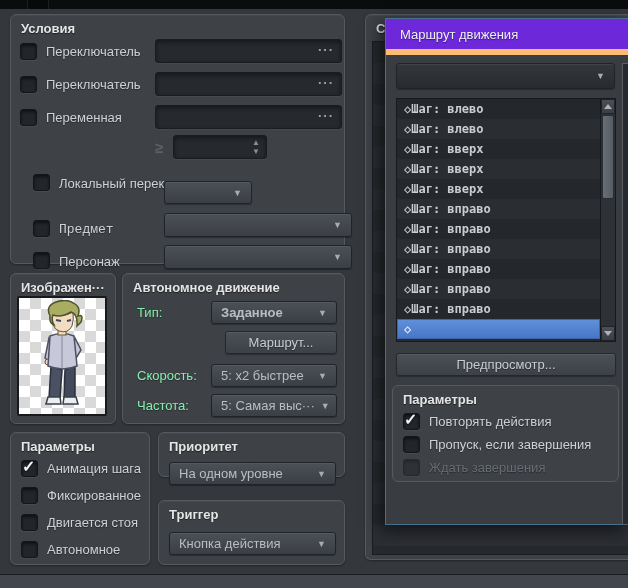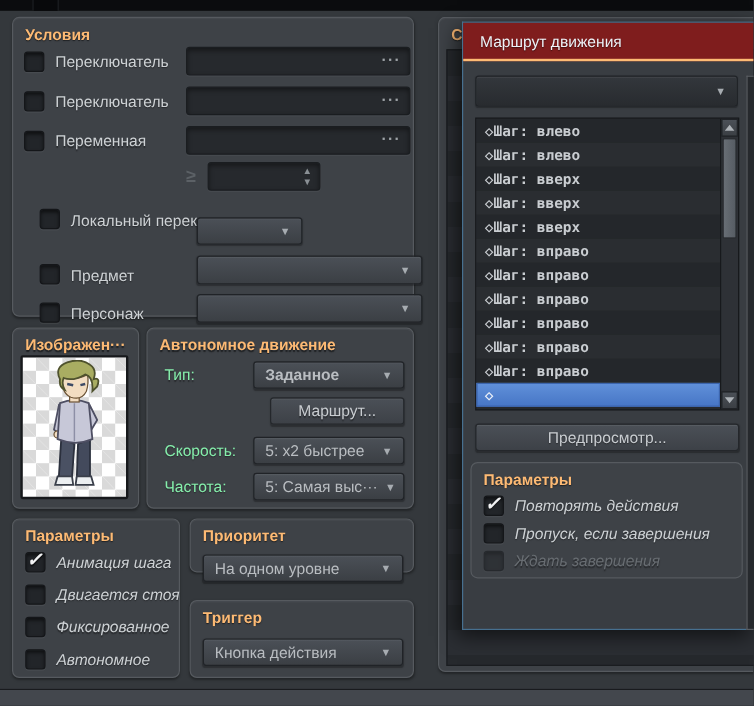--- a/index.html
+++ b/index.html
@@ -9,21 +9,21 @@
     font-family:"Liberation Sans",sans-serif;
     -webkit-font-smoothing:antialiased;
   }
   
   .groupbox{
     position:absolute;background:#3e4247;border:1px solid #565a5f;border-radius:6px;
     box-shadow:inset 0 1px 0 rgba(255,255,255,.04), 0 1px 2px rgba(0,0,0,.35);
     box-sizing:border-box;
   }
   .gb-title{
-    font-weight:bold;color:#fdba74;font-size:13px;
+    font-weight:bold;color:#e5e5e5;font-size:13px;
     text-shadow:0 1px 1px rgba(0,0,0,.55);
     padding:6px 0 0 10px;white-space:nowrap;overflow:hidden;
   }
   .cb{
     width:15px;height:15px;flex:0 0 15px;
     background:#222529;border:1px solid #141619;border-radius:3px;
     box-shadow:inset 0 2px 3px rgba(0,0,0,.55), 0 1px 0 rgba(255,255,255,.05);
     position:relative;
   }
   .checked > .cb::after{
@@ -54,21 +54,21 @@
   .dd .arrow{margin-left:auto;color:#a7acb1;font-size:9px;padding-left:6px;}
   .btn{
     position:absolute;box-sizing:border-box;
     background:linear-gradient(#4b5057,#3d4147);
     border:1px solid #24272b;border-radius:3px;
     color:#c9cdd1;font-size:13px;text-align:center;
     display:flex;align-items:center;justify-content:center;
     box-shadow:0 1px 1px rgba(0,0,0,.3), inset 0 1px 0 rgba(255,255,255,.07);
     text-shadow:0 1px 1px rgba(0,0,0,.4);
   }
-  .cb-row{display:flex;align-items:center;gap:9px;font-style:italic;}
+  .cb-row{display:flex;align-items:center;gap:9px;}
   
   #top-strip{position:absolute;left:0;top:0;width:628px;height:9px;background:#0b0c0e;}
   #top-tab{position:absolute;left:27px;top:0;width:20px;height:9px;background:#08090b;border-left:1px solid #1d2023;border-right:1px solid #1d2023;}
   #bottom-strip{position:absolute;left:0;top:574px;width:628px;height:14px;background:#43474d;border-top:1px solid #191b1e;}
   
   #gb-conditions{left:10px;top:14px;width:335px;height:250px;}
   #cond-rows{position:absolute;left:20px;top:39px;width:322px;}
   .cond-row{display:flex;align-items:center;height:24px;margin-bottom:9px;}
   .cond-row .lbl{margin-left:9px;width:110px;}
   .cond-row .field{width:188px;height:24px;}
@@ -118,22 +118,22 @@
     background-image:repeating-linear-gradient(#26292d 0px,#26292d 21px,#2b2e33 21px,#2b2e33 42px);
   }
   
   #dialog{
     position:absolute;left:385px;top:18px;width:243px;height:507px;
     background:#393d42;border:1px solid #47708f;border-right:none;
     box-shadow:-4px 5px 16px rgba(0,0,0,.6);
     box-sizing:border-box;
   }
   #dialog-titlebar{
-    height:30px;background:#7f1d1d;display:flex;align-items:center;
-    border-bottom:2px solid #fdba74;
+    height:30px;background:#6d28d9;display:flex;align-items:center;
+    border-bottom:6px solid #fdba74;
   }
   #dialog-title{color:#eef2f7;font-size:13px;padding-left:14px;text-shadow:0 1px 1px rgba(0,0,0,.5);}
   #route-combo{position:absolute;left:10px;top:44px;width:219px;height:26px;
     background:linear-gradient(#33373c,#282b2f);color:#b9bdc1;}
   #route-list{
     position:absolute;left:10px;top:79px;width:220px;height:244px;box-sizing:border-box;
     background:#26292d;border:1px solid #17191c;
   }
   .route-row{
     height:20px;display:flex;align-items:center;padding-left:7px;box-sizing:border-box;
@@ -206,21 +206,21 @@
   </span>
 </div>
 <div class="static-row" id="row-local">
   <span class="cb"></span>
   <span class="lbl">Локальный перек··</span>
 </div>
 <div class="dd" id="dd-local" style="left:164px;top:181px;">
   <span></span>
   <span class="arrow">▼</span>
 </div>
-<div class="static-row" id="row-item" style="top:213px;">
+<div class="static-row" id="row-item" style="top:213px;font-family:Liberation Mono, monospace;">
   <span class="cb"></span>
   <span class="lbl">Предмет</span>
 </div>
 <div class="dd" id="dd-item" style="left:164px;top:213px;">
   <span></span>
   <span class="arrow">▼</span>
 </div>
 <div class="static-row" id="row-char" style="top:245px;">
   <span class="cb"></span>
   <span class="lbl">Персонаж</span>
@@ -283,25 +283,25 @@
 
 <div class="groupbox" id="gb-options">
   <div class="gb-title">Параметры</div>
   <div id="opt-list">
       <div class="cb-row checked">
     <span class="cb"></span>
     <span class="lbl">Анимация шага</span>
   </div>
       <div class="cb-row">
     <span class="cb"></span>
+    <span class="lbl">Фиксированное</span>
+  </div>
+      <div class="cb-row">
+    <span class="cb"></span>
     <span class="lbl">Двигается стоя</span>
-  </div>
-      <div class="cb-row">
-    <span class="cb"></span>
-    <span class="lbl">Фиксированное</span>
   </div>
       <div class="cb-row">
     <span class="cb"></span>
     <span class="lbl">Автономное</span>
   </div>
     </div>
 </div>
 
 <div class="groupbox" id="gb-priority">
   <div class="gb-title">Приоритет</div>

